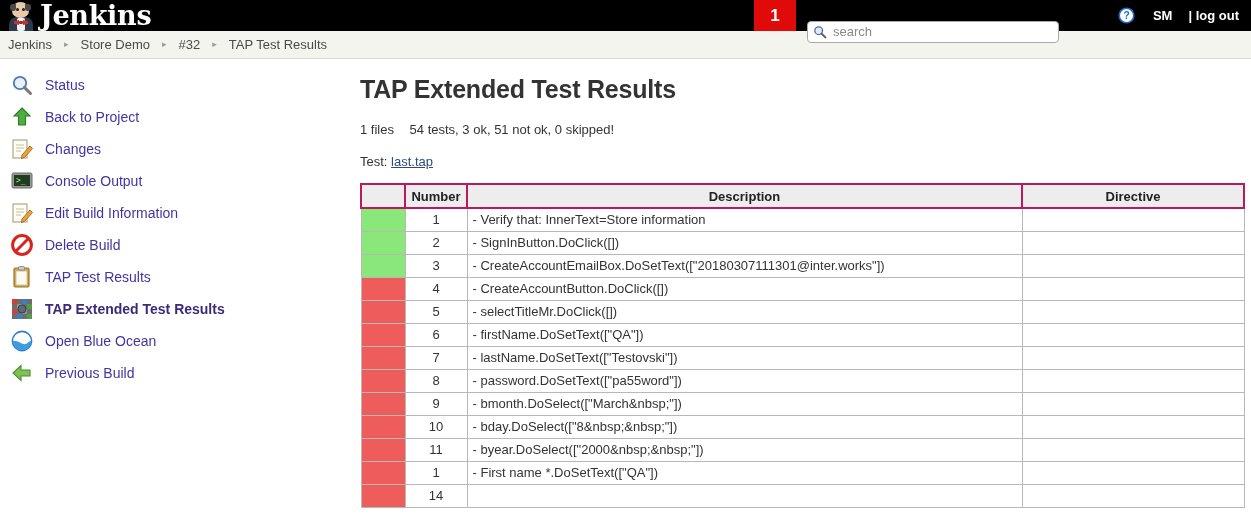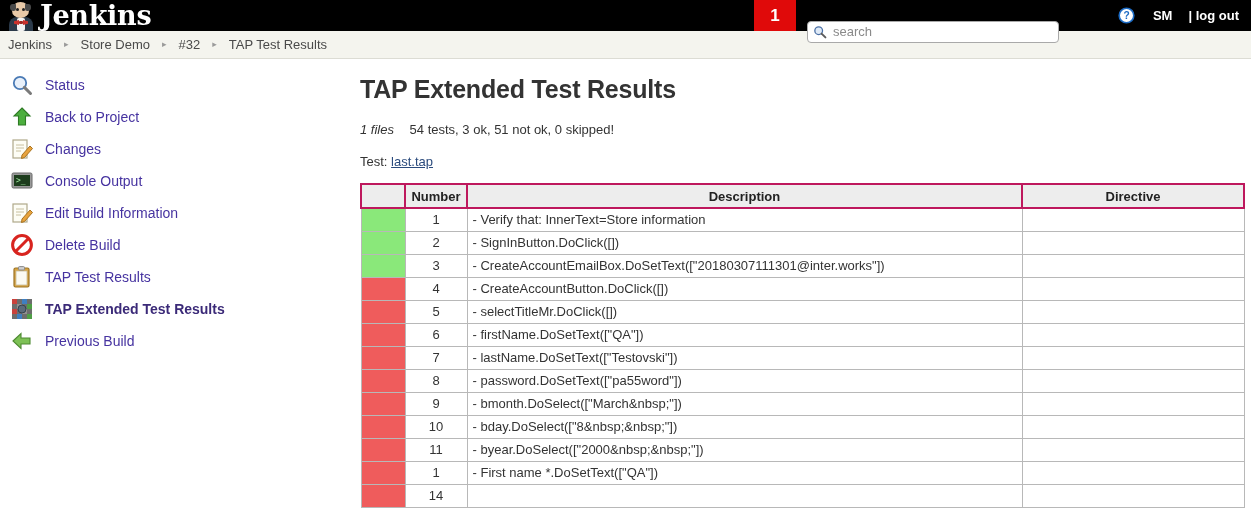--- a/index.html
+++ b/index.html
@@ -215,21 +215,21 @@
     font-weight: bold;
     color: #333333;
     margin: 0 0 18px 0;
     letter-spacing: -0.2px;
   }
   #summary-line {
     font-size: 13px;
     color: #333333;
     margin-bottom: 17px;
   }
-  #summary-line .files-count { margin-right: 12px; font-style: italic; }
+  #summary-line .files-count { margin-right: 12px; }
   #file-line {
     font-size: 13px;
     color: #333333;
     margin-bottom: 14px;
   }
   #file-link {
     color: #2b4b7d;
     text-decoration: underline;
   }
 
@@ -388,20 +388,27 @@
             <rect x="12" y="2" width="5" height="5" fill="#3f7fc1"></rect>
             <rect x="7" y="7" width="5" height="5" fill="#8f8f8f"></rect>
             <rect x="17" y="7" width="5" height="5" fill="#4f9e46"></rect>
             <rect x="2" y="12" width="5" height="5" fill="#c9423c"></rect>
             <rect x="12" y="12" width="5" height="5" fill="#8f8f8f"></rect>
             <rect x="7" y="17" width="5" height="5" fill="#3f7fc1"></rect>
             <rect x="17" y="17" width="5" height="5" fill="#4f9e46"></rect>
             <circle cx="12" cy="12" r="4" fill="#5b6b7a" stroke="#36424d" stroke-width="1"></circle>
           </svg></span>
         <span class="side-label">TAP Extended Test Results</span>
+      </a>
+      <a class="side-item" href="#">
+        <span class="side-ico"><svg viewBox="0 0 24 24">
+            <circle cx="12" cy="12" r="9.6" fill="#ffffff" stroke="#2d7fd3" stroke-width="1.6"></circle>
+            <path d="M2.8 12 a9.2 9.2 0 0 0 18.4 0 c-3 0-3.6 3.2-6.6 3.2 S8.4 12 5.8 12 Z" fill="#3f9ae0"></path>
+          </svg></span>
+        <span class="side-label">Open Blue Ocean</span>
       </a>
       <a class="side-item" href="#">
         <span class="side-ico"><svg viewBox="0 0 24 24">
             <path d="M3 12 L11 4.5 V9 H20 V15 H11 V19.5 Z" fill="#7dc155" stroke="#4e8a32" stroke-width="1.1"></path>
           </svg></span>
         <span class="side-label">Previous Build</span>
       </a>
     </div>
 
   <div id="main">

